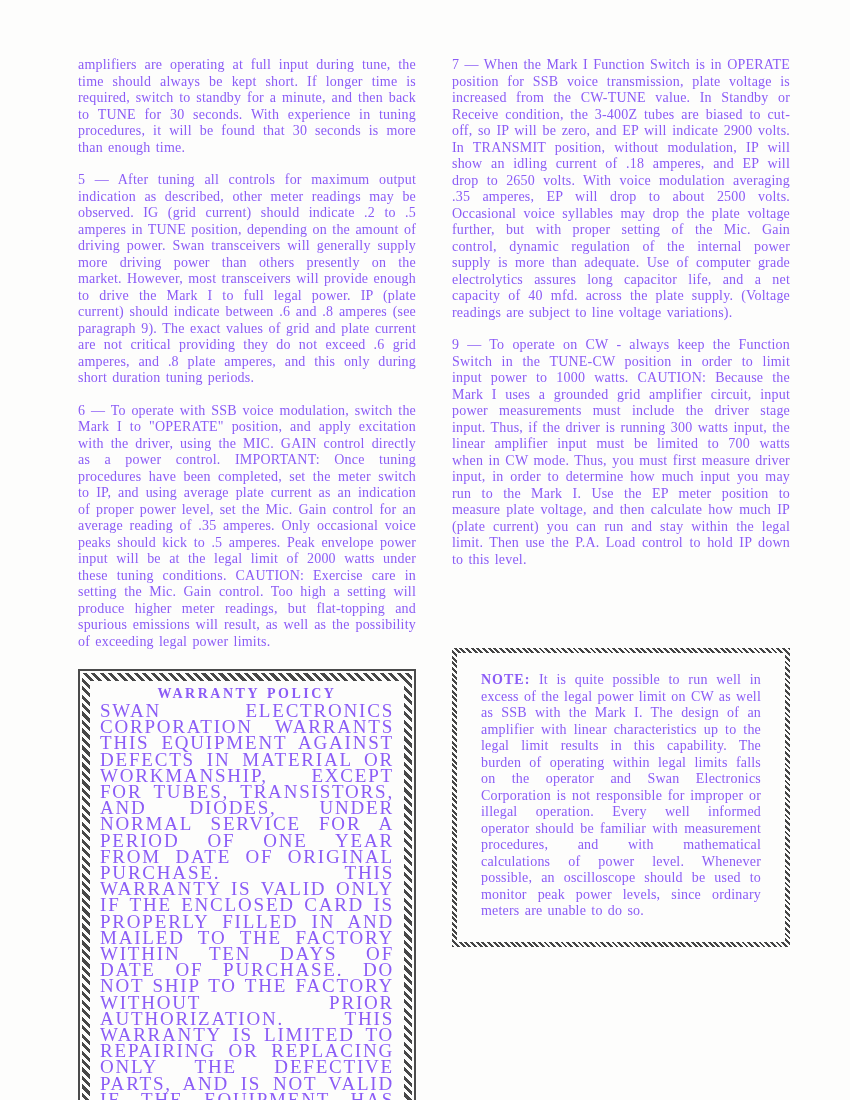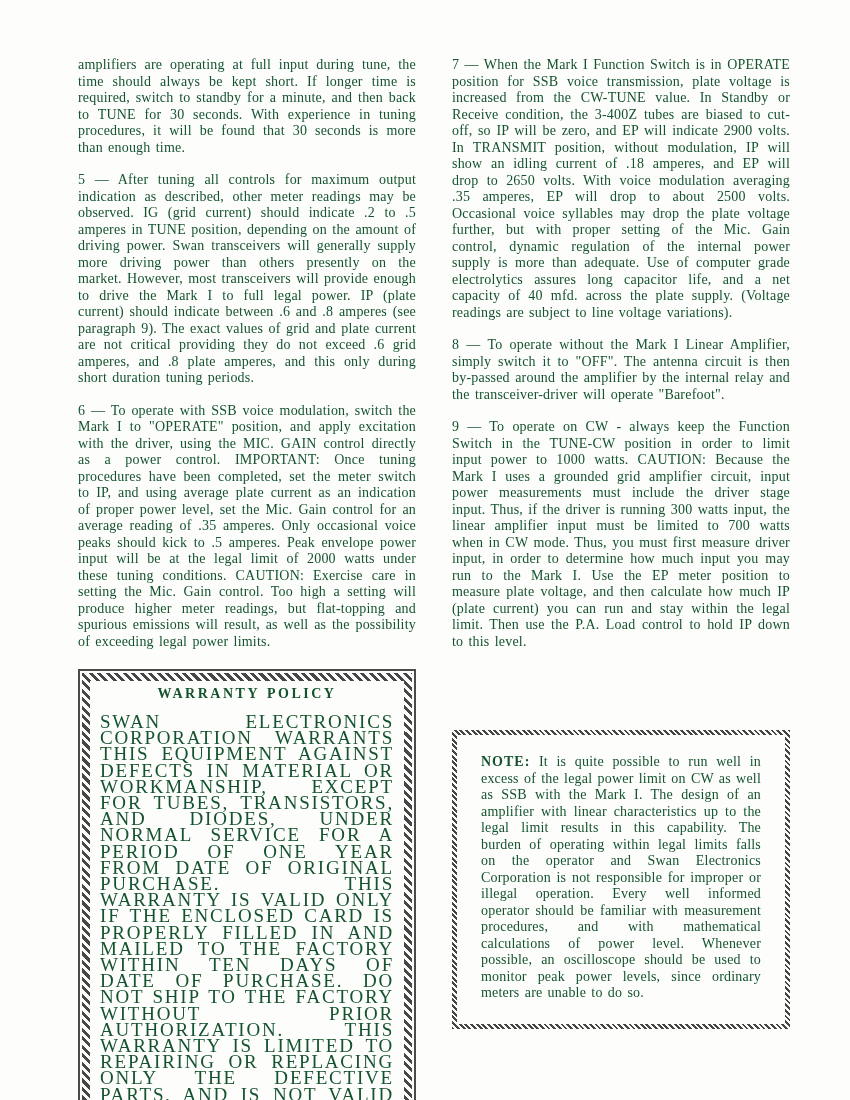--- a/index.html
+++ b/index.html
@@ -7,21 +7,21 @@
     padding: 0;
     background: #ffffff;
   }
   .page {
     position: relative;
     width: 850px;
     height: 1100px;
     background: #fdfdfc;
     overflow: hidden;
     font-family: "Liberation Serif", "DejaVu Serif", serif;
-    color: #14532d;
+    color: #8b5cf6;
   }
   .col {
     position: absolute;
     top: 57px;
     width: 338px;
     font-size: 14px;
     line-height: 16.5px;
     text-align: justify;
     letter-spacing: 0.2px;
     word-spacing: 1.5px;
@@ -43,21 +43,21 @@
     border: 8px solid transparent;
     border-image: repeating-linear-gradient(45deg, #474747 0, #474747 3px, #fdfdfc 3px, #fdfdfc 6px) 8;
     padding: 4px 10px 8px 10px;
   }
   .warranty-title {
     text-align: center;
     font-weight: bold;
     letter-spacing: 2.5px;
     font-size: 14px;
     line-height: 17px;
-    margin-bottom: 12px;
+    margin-bottom: 1px;
   }
   .warranty-body {
     font-size: 19px;
     line-height: 16.2px;
     letter-spacing: 1.8px;
     text-align: justify;
   }
 
   
   .note-box {
@@ -87,21 +87,20 @@
     <div class="warranty-box">
       <div class="warranty-inner">
         <div class="warranty-title">WARRANTY POLICY</div>
         <div class="warranty-body">SWAN ELECTRONICS CORPORATION WARRANTS THIS EQUIPMENT AGAINST DEFECTS IN MATERIAL OR WORKMANSHIP, EXCEPT FOR TUBES, TRANSISTORS, AND DIODES, UNDER NORMAL SERVICE FOR A PERIOD OF ONE YEAR FROM DATE OF ORIGINAL PURCHASE. THIS WARRANTY IS VALID ONLY IF THE ENCLOSED CARD IS PROPERLY FILLED IN AND MAILED TO THE FACTORY WITHIN TEN DAYS OF DATE OF PURCHASE. DO NOT SHIP TO THE FACTORY WITHOUT PRIOR AUTHORIZATION. THIS WARRANTY IS LIMITED TO REPAIRING OR REPLACING ONLY THE DEFECTIVE PARTS, AND IS NOT VALID IF THE EQUIPMENT HAS BEEN TAMPERED WITH, MISUSED OR DAMAGED.</div>
       </div>
     </div>
   </div>
 
   <div class="col col-right">
     <p>7 — When the Mark I Function Switch is in OPERATE position for SSB voice transmission, plate voltage is increased from the CW-TUNE value.    In Standby or Receive condition, the 3-400Z tubes are biased to cut-off, so IP will be zero, and EP will indicate 2900 volts.   In TRANSMIT position, without modulation, IP will show an idling current of .18 amperes, and EP will drop to 2650 volts.  With voice modulation averaging .35 amperes, EP will drop to about 2500 volts.  Occasional voice syllables may drop the plate voltage further, but with proper setting of the Mic. Gain control, dynamic regulation of the internal power supply is more than adequate.  Use of computer grade electrolytics assures long capacitor life, and a net capacity of 40 mfd. across the plate supply. (Voltage readings are subject to line voltage variations).</p>
-    <p>8 — To operate without the Mark I Linear Amplifier, simply switch it to "OFF".  The antenna circuit is then by-passed around the amplifier by the internal relay and the transceiver-driver will operate "Barefoot".</p>
     <p>9 — To operate on CW - always keep the Function Switch in the TUNE-CW position in order to limit input power to 1000 watts.  CAUTION: Because the Mark I uses a grounded grid amplifier circuit, input power measurements must include the driver stage input.   Thus, if the driver is running 300 watts input, the linear amplifier input must be limited to 700 watts when in CW mode.  Thus, you must first measure driver input, in order to determine how much input you may run to the Mark I.  Use the EP meter position to measure plate voltage, and then calculate how much IP (plate current) you can run and stay within the legal limit.  Then use the P.A. Load control to hold IP down to this level.</p>
 
     <div class="note-box">
       <p><span class="note-label">NOTE:</span> <span>It is quite possible to run well in excess of the legal power limit on CW as well as SSB with the Mark I.  The design of an amplifier with linear characteristics up to the legal limit results in this capability.   The burden of operating within legal limits falls on the operator and Swan Electronics Corporation is not responsible for improper or illegal operation.   Every well informed operator should be familiar with measurement procedures, and with mathematical calculations of power level.  Whenever possible, an oscilloscope should be used to monitor peak power levels, since ordinary meters are unable to do so.</span></p>
     </div>
   </div>
 
 </div>
 
 </body></html>

